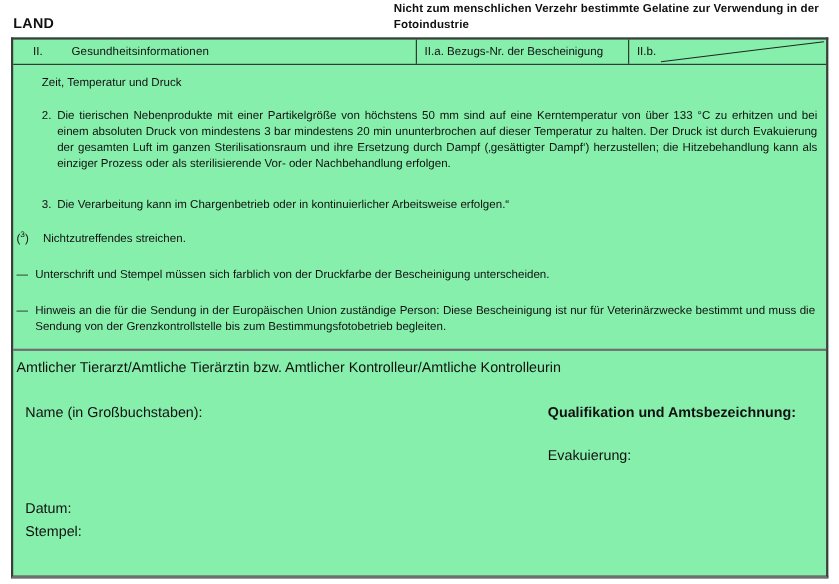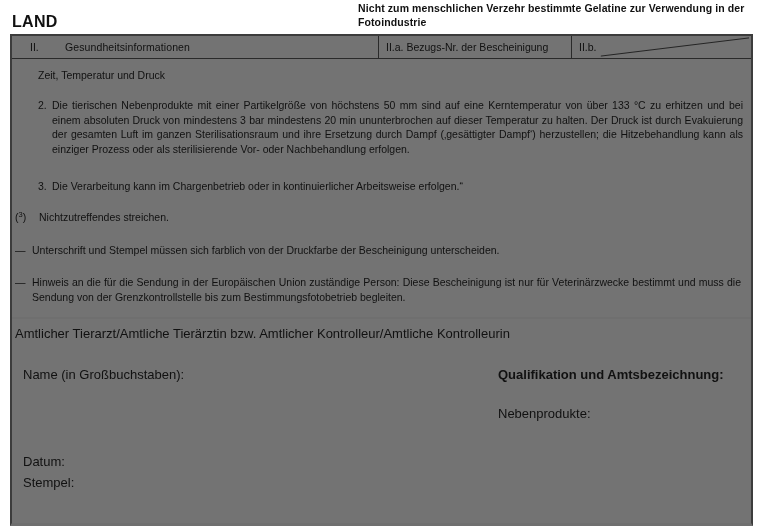--- a/index.html
+++ b/index.html
@@ -3,31 +3,31 @@
 <meta charset="utf-8">
 <style>
   html,body{margin:0;padding:0;}
   body{
     width:763px;height:531px;background:#ffffff;position:relative;
     font-family:"Liberation Sans",sans-serif;color:#111111;
     -webkit-font-smoothing:antialiased;
   }
   .land{
     position:absolute;left:12px;top:13px;
-    font-size:16px;font-weight:bold;letter-spacing:.3px;
+    font-size:13px;font-weight:bold;letter-spacing:.3px;
   }
   .doc-title{
     position:absolute;left:358px;top:2px;width:400px;
     font-size:10.5px;font-weight:bold;line-height:13.5px;letter-spacing:.1px;
   }
   .form-table{
     position:absolute;left:10px;top:34px;width:743px;height:492px;
     box-sizing:border-box;
     border:2px solid #3c3c3c;border-bottom:3px solid #6f6f6f;
-    background:#737373;
+    background:#86efac;
   }
   .header-row{
     display:flex;height:23px;box-sizing:border-box;
     border-bottom:1.5px solid #2a2a2a;
     font-size:10.5px;
   }
   .header-row .cell{box-sizing:border-box;display:flex;align-items:center;}
   .cell-ii{width:53px;padding-left:18px;}
   .cell-gesund{flex:1;font-weight:normal;letter-spacing:.1px;}
   .cell-iia{width:193px;border-left:1.5px solid #2a2a2a;padding-left:7px;}
@@ -117,17 +117,17 @@
       <span class="dash">—</span>
       <span class="txt">Hinweis an die für die Sendung in der Europäischen Union zuständige Person: Diese Bescheinigung ist nur für Veterinärzwecke bestimmt und muss die Sendung von der Grenzkontrollstelle bis zum Bestimmungsfotobetrieb begleiten.</span>
     </div>
   </div>
 
   <div class="sig-cell">
     <div class="sig-heading">Amtlicher Tierarzt/Amtliche Tierärztin bzw. Amtlicher Kontrolleur/Amtliche Kontrolleurin</div>
     <span class="sig-label lab-name">Name (in Großbuchstaben):</span>
     <span class="sig-label lab-qual">Qualifikation und Amtsbezeichnung:</span>
     <span class="sig-label lab-date">Datum:</span>
-    <span class="sig-label lab-sign">Nebenprodukte:</span>
+    <span class="sig-label lab-sign">Evakuierung:</span>
     <span class="sig-label lab-stamp">Stempel:</span>
   </div>
 
 </div>
 
 </body></html>

